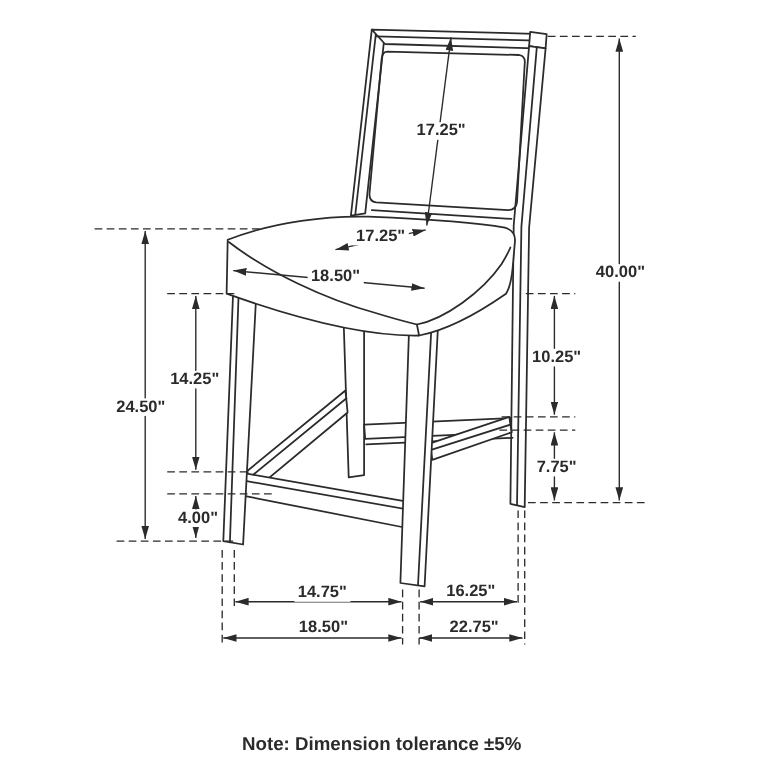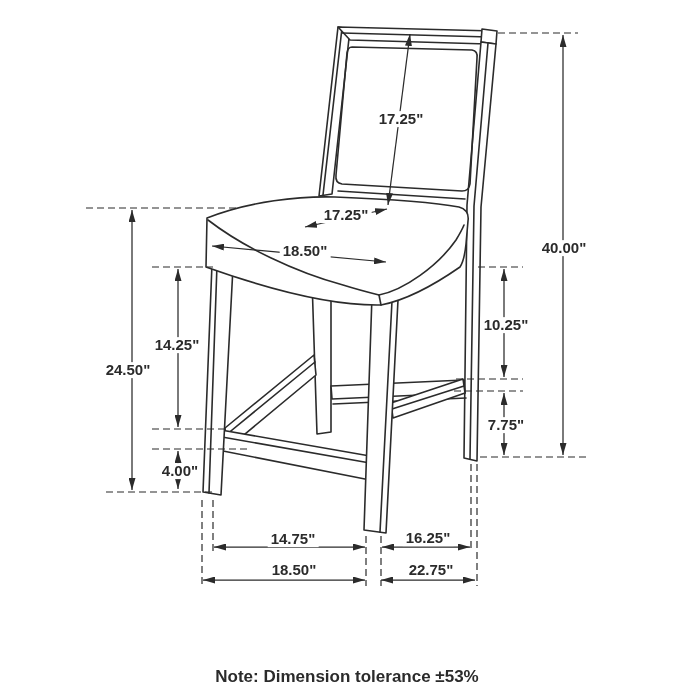--- a/index.html
+++ b/index.html
@@ -142,14 +142,14 @@
   <div class="dim-label" style="left:506px;top:325px">10.25"</div>
   <div class="dim-label" style="left:506px;top:425px">7.75"</div>
   <div class="dim-label" style="left:128px;top:370px">24.50"</div>
   <div class="dim-label" style="left:177px;top:345px">14.25"</div>
   <div class="dim-label" style="left:180px;top:471px">4.00"</div>
   <div class="dim-label" style="left:293px;top:539px">14.75"</div>
   <div class="dim-label" style="left:428px;top:538px">16.25"</div>
   <div class="dim-label" style="left:294px;top:570px">18.50"</div>
   <div class="dim-label" style="left:431px;top:570px">22.75"</div>
 
-  <div class="note-label" style="left:347px;top:677px">Note: Dimension tolerance ±53%</div>
+  <div class="note-label" style="left:347px;top:677px">Note: Dimension tolerance ±5%</div>
 </div>
 
 </body></html>

